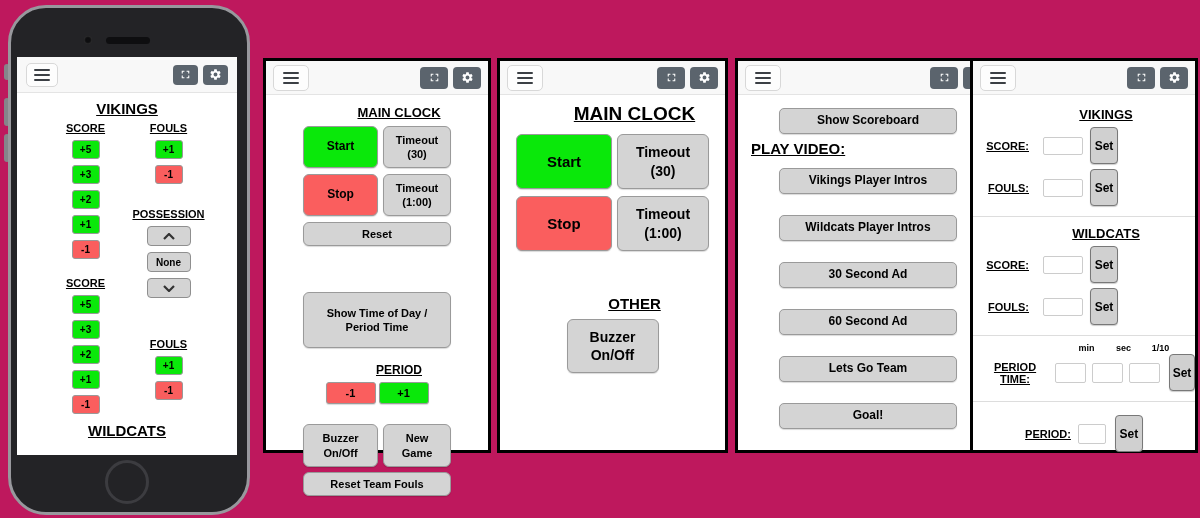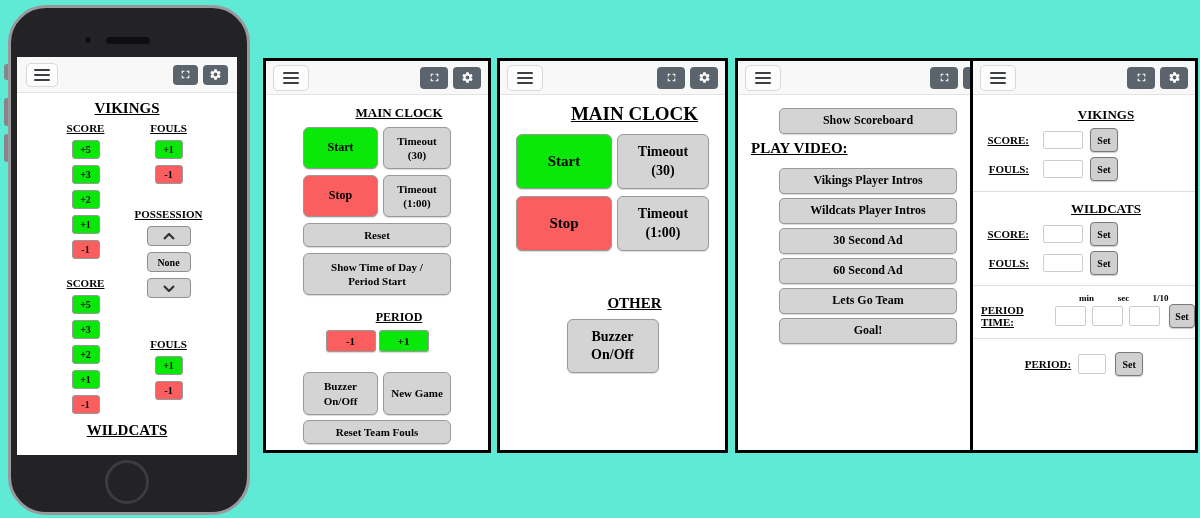--- a/index.html
+++ b/index.html
@@ -1,17 +1,17 @@
 <!DOCTYPE html>
 <html style="--green: #0ae80a; --red: #fa5e5e; --gray-button: #d4d4d4; --icon-button: #5b646d; --phone-body: #232326;"><head>
 <meta charset="utf-8">
 <style>
   html,body{margin:0;padding:0;background:#fff;}
-  .stage{position:relative;width:1200px;height:518px;background:#5eead4;overflow:hidden;
-         font-family:Liberation Serif, serif;color:#000;}
+  .stage{position:relative;width:1200px;height:518px;background:#be185d;overflow:hidden;
+         font-family:Liberation Sans, sans-serif;color:#000;}
 
   
   .side-nub{position:absolute;left:4px;width:6px;background:#85858a;border-radius:3px;}
   .phone{position:absolute;left:8px;top:5px;width:242px;height:510px;background:var(--phone-body,#232326);
          border:3px solid #98989d;border-radius:38px;box-sizing:border-box;}
   .camera{position:absolute;left:73px;top:28px;width:8px;height:8px;border-radius:50%;
           background:#0e0e10;box-shadow:inset 0 0 2px #555;}
   .speaker{position:absolute;left:95px;top:29px;width:44px;height:7px;border-radius:4px;background:#0e0e10;}
   .screen{position:absolute;left:6px;top:49px;width:220px;height:398px;background:#fff;overflow:hidden;}
   .home{position:absolute;left:94px;top:452px;width:44px;height:44px;border-radius:50%;
@@ -47,58 +47,58 @@
   .btn{display:flex;flex-direction:column;align-items:center;justify-content:center;
        background:var(--gray-button,#d4d4d4);border:1px solid #9a9a9a;border-radius:6px;
        font-weight:700;color:#000;box-sizing:border-box;cursor:pointer;line-height:1.3;
        font-family:inherit;box-shadow:0 1px 1px rgba(0,0,0,.15);}
   .green{background:var(--green,#0ae80a);}
   .red{background:var(--red,#fa5e5e);}
 
   .p2 .btn-start{width:75px;height:42px;font-size:12px;}
   .p2 .btn-timeout{width:68px;height:42px;font-size:11px;}
   .p2 .btn-wide{width:148px;height:24px;font-size:11px;}
-  .p2 .btn-show{width:148px;height:42px;font-size:11px;}
+  .p2 .btn-show{width:148px;height:56px;font-size:11px;margin-top:40px;}
   .p2 .lbl-period{font-size:12px;margin-top:15px;}
   .p2 .btn-pm{width:50px;height:22px;font-size:11px;border-radius:3px;}
   .p2 .row-pm{gap:3px;margin-top:5px;}
   .p2 .row-buzz{margin-top:20px;}
   .p2 .btn-buzzer{width:75px;height:43px;font-size:11px;}
   .p2 .btn-newgame{width:68px;height:43px;font-size:11px;}
   .p2 .row-rtf{margin-top:5px;}
 
   .p3 .btn-start{width:96px;height:55px;font-size:15px;}
   .p3 .btn-timeout{width:92px;height:55px;font-size:14px;}
   .p3 .row{gap:5px;margin-top:7px;}
   .p3 .row-first{margin-top:9px;}
   .p3 .lbl-other{font-size:15px;margin-top:44px;}
   .p3 .btn-buzzer{width:92px;height:54px;font-size:14px;margin:7px auto 0;}
 
   .p4 .row-show{margin-top:13px;}
   .p4 .btn-video{width:178px;height:26px;font-size:12px;border-radius:5px;}
   .p4 .lbl-play{font-size:15px;font-weight:700;text-decoration:underline;margin:6px 0 0 13px;}
-  .p4 .row-v{margin-top:4px;}
+  .p4 .row-v{margin-top:21px;}
   .p4 .row-v1{margin-top:11px;}
 
   .p5{font-weight:700;}
   .p5 .title{font-size:13px;}
   .p5 .t1{margin-top:12px;}
   .p5 .t2{margin-top:9px;}
   .set-row{display:flex;align-items:center;margin-top:5px;}
   .set-label{width:56px;text-align:right;text-decoration:underline;font-size:11px;}
   .inp{border:1px solid #ccc;border-radius:2px;height:18px;box-sizing:border-box;font-family:inherit;}
   .set-input{width:40px;margin-left:14px;}
-  .set-btn{width:28px;height:24px;margin-left:7px;background:#d0d0d0;border:1px solid #787878;
-           border-radius:4px;font-size:10px;font-weight:700;font-family:inherit;cursor:pointer;
+  .set-btn{width:28px;height:37px;margin-left:7px;background:#d0d0d0;border:1px solid #787878;
+           border-radius:4px;font-size:12px;font-weight:700;font-family:inherit;cursor:pointer;
            box-shadow:0 1px 1px rgba(0,0,0,.2);padding:0;}
   .divider{height:1px;background:#ddd;margin-top:10px;}
   .pt-head{display:flex;padding-left:95px;margin-top:7px;font-size:9px;}
   .pt-head span{width:37px;text-align:center;}
   .pt-row{display:flex;align-items:center;padding-left:8px;margin-top:1px;}
-  .pt-label{width:74px;text-align:left;text-decoration:underline;font-size:11px;}
+  .pt-label{width:74px;text-align:center;text-decoration:underline;font-size:11px;}
   .pt-input{width:31px;margin-left:6px;height:20px;}
   .pt-set{margin-left:9px;}
   .period-row{display:flex;align-items:center;justify-content:center;margin-top:13px;}
   .period-label{text-decoration:underline;font-size:11px;}
   .period-input{width:28px;margin-left:7px;height:20px;}
 
   
   .v-title{text-align:center;font-size:15px;font-weight:700;text-decoration:underline;margin-top:7px;}
   .w-title{text-align:center;font-size:15px;font-weight:700;text-decoration:underline;margin-top:2px;}
   .cols{width:166px;margin:5px auto 0;display:flex;}
@@ -238,21 +238,21 @@
         <span>Timeout</span>
         <span>(1:00)</span>
       </button>
     </div>
     <div class="row">
       <button class="btn btn-wide">Reset</button>
     </div>
     <div class="row">
       <button class="btn btn-show">
         <span>Show Time of Day /</span>
-        <span>Period Start</span>
+        <span>Period Time</span>
       </button>
     </div>
 
     <div class="title lbl-period">PERIOD</div>
     <div class="row row-pm">
       <button class="btn red btn-pm">-1</button>
       <button class="btn green btn-pm">+1</button>
     </div>
 
     <div class="row row-buzz">

